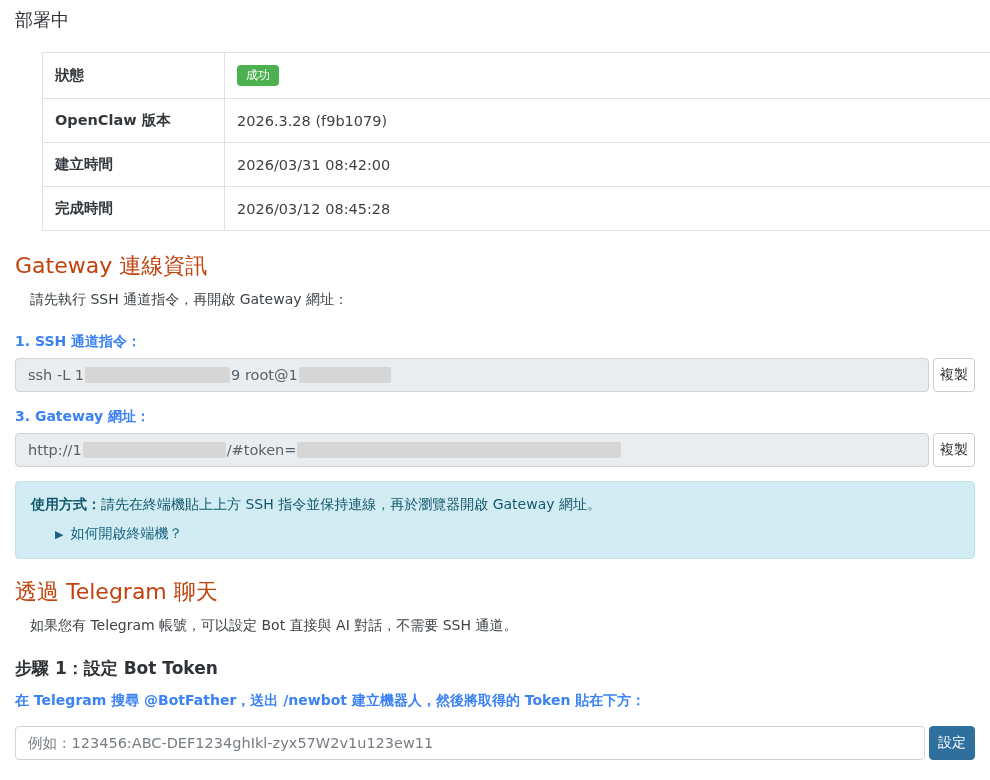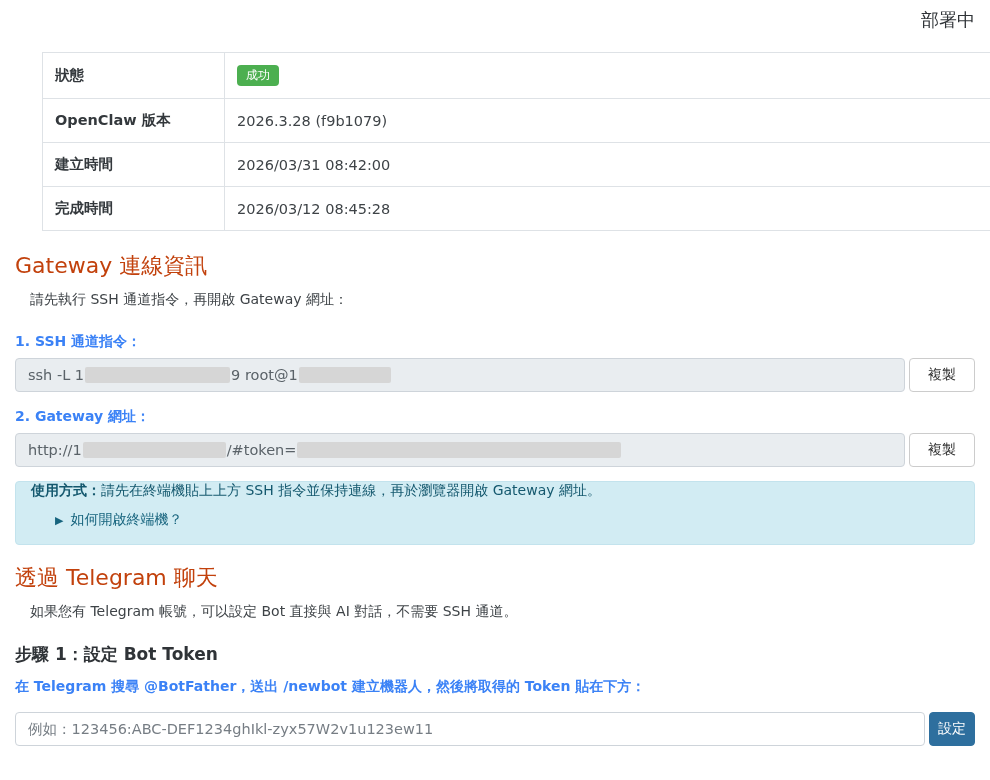--- a/index.html
+++ b/index.html
@@ -10,21 +10,20 @@
     font-family: "DejaVu Sans", "Liberation Sans", sans-serif;
     color: #3e4347;
     padding: 8px 15px 10px 15px;
     font-size: 14px;
   }
   .page-title {
     font-size: 18px;
     font-weight: 500;
     color: #2f3337;
     margin-bottom: 20px;
-    text-align: right;
   }
   
   table.status-table {
     width: 100%;
     border-collapse: collapse;
     margin-bottom: 20px;
     margin-left: 27px;
   }
   table.status-table td {
     border: 1px solid #dee2e6;
@@ -79,35 +78,35 @@
   .redact-box {
     display: inline-block;
     height: 16px;
     background: #d6d6d6;
     border-radius: 2px;
     margin: 0 1px;
     flex: 0 0 auto;
   }
   .copy-btn {
     flex: 0 0 auto;
-    width: 66px;
+    width: 42px;
     height: 34px;
     background: #ffffff;
     border: 1px solid #cccccc;
     border-radius: 4px;
     color: #333333;
     font-size: 14px;
     cursor: pointer;
     font-family: inherit;
   }
   .info-box {
     background: #d2ecf3;
     border: 1px solid #c3e3ed;
     border-radius: 4px;
-    padding: 0 15px 15px 15px;
+    padding: 14px 15px 15px 15px;
     color: #14586e;
     margin: 14px 0 18px 0;
   }
   .info-box .info-line { margin-bottom: 11px; }
   .info-box b { font-weight: bold; }
   details.terminal-help summary {
     list-style: none;
     cursor: pointer;
     color: #17647e;
     outline: none;
@@ -180,21 +179,21 @@
 <div class="input-row">
   <div class="redacted-input">
     <span>ssh -L 1</span>
     <span class="redact-box" style="width:145px"></span>
     <span>9 root@1</span>
     <span class="redact-box" style="width:92px"></span>
   </div>
   <button class="copy-btn">複製</button>
 </div>
 
-<div class="field-label">2. Gateway 網址：</div>
+<div class="field-label">3. Gateway 網址：</div>
 <div class="input-row" style="margin-bottom:0">
   <div class="redacted-input">
     <span>http://1</span>
     <span class="redact-box" style="width:143px"></span>
     <span>/#token=</span>
     <span class="redact-box" style="width:324px"></span>
   </div>
   <button class="copy-btn">複製</button>
 </div>
 

